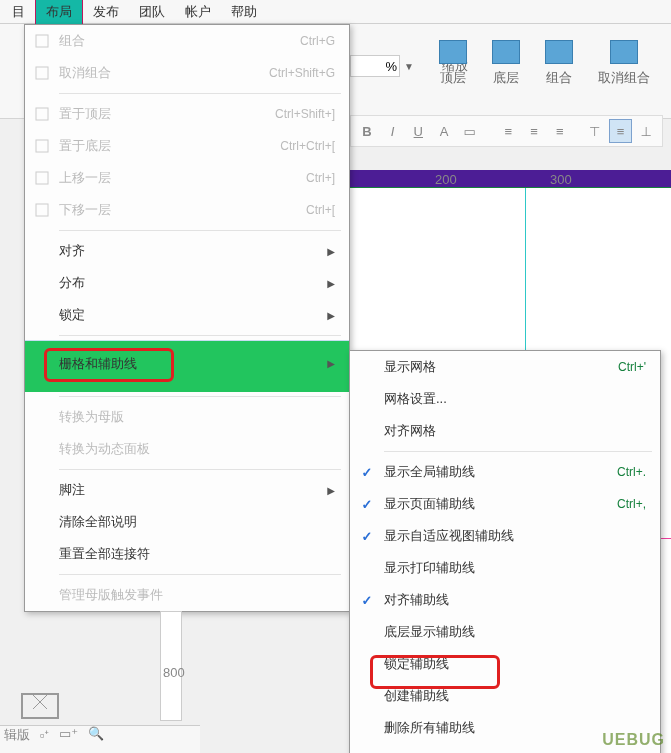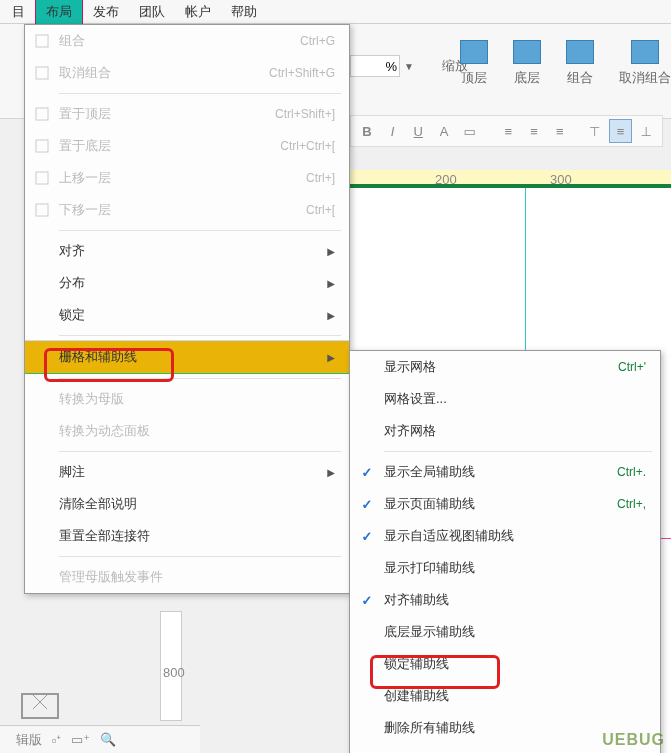--- a/index.html
+++ b/index.html
@@ -1,54 +1,54 @@
 <!DOCTYPE html>
 <html><head>
 <meta charset="utf-8">
 <style>
 *{margin:0;padding:0;box-sizing:border-box;font-family:"Microsoft YaHei",Arial,sans-serif;font-size:13px}
 body{background:#f0f0f0;overflow:hidden;position:relative;width:671px;height:753px}
 .menubar{background:#f7f7f7;border-bottom:1px solid #d0d0d0;height:24px;display:flex;align-items:center;padding-left:2px}
 .menubar span{padding:3px 10px;color:#333}
 .menubar .active{background:#14b8a6;border:1px solid #be185d}
 .toolbar-bg{position:absolute;top:24px;left:0;right:0;height:95px;background:#f7f7f7;border-bottom:1px solid #d4d4d4}
-.right-icons{position:absolute;top:40px;right:0;display:flex;gap:25px;align-items:center}
+.right-icons{position:absolute;top:40px;right:21px;display:flex;gap:25px;align-items:center}
 .ti{display:flex;flex-direction:column;align-items:center;gap:5px;color:#666}
 .ti .ic{width:28px;height:24px;background:#5ba5d6;border:1px solid #3a7fb0}
 .fmt-bar{position:absolute;top:115px;left:350px;right:8px;height:32px;background:#fafafa;border:1px solid #ddd;display:flex;align-items:center;gap:2px;padding:0 4px}
 .fb{width:26px;height:24px;border:1px solid transparent;display:flex;align-items:center;justify-content:center;color:#888}
 .fb.sel{background:#d0e4f5;border-color:#7da2ce}
-.ruler-h{position:absolute;top:170px;left:350px;right:0;height:18px;background:#fef9c3;border-bottom:4px solid #15803d;color:#888;font-size:10px}
+.ruler-h{position:absolute;top:170px;left:350px;right:0;height:18px;background:#4c1d95;border-bottom:1px solid #15803d;color:#888;font-size:10px}
 .ruler-h span{position:absolute;top:2px}
 .canvas{position:absolute;top:188px;left:350px;right:0;bottom:0;background:#fff}
 .guide-v{position:absolute;top:0;bottom:0;width:1px;background:#2ec8c8;left:175px}
 .guide-h{position:absolute;left:0;right:0;height:1px;background:#f040a0;top:350px}
 .zoom{position:absolute;top:55px;left:350px;color:#666;display:flex;align-items:center;gap:4px}
 .zoom input{width:50px;border:1px solid #ccc;height:22px;text-align:right;padding-right:2px}
 .menu{position:absolute;background:#fdfdfd;border:1px solid #999;box-shadow:2px 2px 6px rgba(0,0,0,.25)}
 .menu1{top:24px;left:24px;width:326px}
 .menu2{top:350px;left:349px;width:312px}
 .mi{display:flex;align-items:center;height:32px;padding-right:14px;position:relative}
 .mi .icon{width:34px;display:flex;justify-content:center;color:#888}
 .mi .lbl{flex:1;color:#333}
 .mi .sc{color:#15803d;font-size:12px}
 .mi .arr{color:#555;margin-left:8px}
 .mi.dis .lbl,.mi.dis .sc{color:#bbb}
 .mi.dis .icon{color:#ccc}
-.mi.hover{background:#eab308;border-top:1px solid #c8ddf2;border-bottom:1px solid #22c55e;height:34px}
+.mi.hover{background:#22c55e;border-top:1px solid #c8ddf2;border-bottom:6px solid #22c55e;height:52px}
 .sep{height:1px;background:#e2e2e2;margin:4px 8px 4px 34px}
 .chk{color:#2a6fd6;font-weight:bold;width:34px;text-align:center}
 .redbox{position:absolute;border:3px solid #e02020;border-radius:6px;pointer-events:none}
 .rb1{top:348px;left:44px;width:130px;height:34px}
 .rb2{top:655px;left:370px;width:130px;height:34px}
 .bottom-left{position:absolute;bottom:10px;left:20px;display:flex;flex-direction:column;align-items:center;color:#777}
 .bottom-left .env{width:38px;height:26px;border:2px solid #999;position:relative;margin-bottom:6px}
 .bottom-left .env::after{content:"";position:absolute;top:0;left:0;right:0;height:14px;background:linear-gradient(135deg,transparent 48%,#999 48%,#999 52%,transparent 52%),linear-gradient(-135deg,transparent 48%,#999 48%,#999 52%,transparent 52%)}
 .bot-ruler{position:absolute;bottom:32px;left:160px;width:22px;height:110px;background:#fff;border:1px solid #ccc;font-size:9px;color:#888}
-.bot-toolbar{position:absolute;bottom:0;left:0;width:200px;height:28px;background:#f7f7f7;border-top:1px solid #ccc;display:flex;align-items:center;gap:10px;padding-left:16px;color:#888}
+.bot-toolbar{position:absolute;bottom:0;left:0;width:200px;height:28px;background:#f7f7f7;border-top:1px solid #ccc;display:flex;align-items:flex-start;gap:10px;padding-left:4px;color:#888}
 .watermark{position:absolute;bottom:4px;right:6px;color:#4d7c0f;opacity:.6;font-weight:bold;font-size:16px;letter-spacing:1px;}
 svg{display:block}
 </style>
 </head>
 <body>
 
 <div class="menubar">
   <span>目</span>
   <span class="active">布局</span>
   <span>发布</span>

